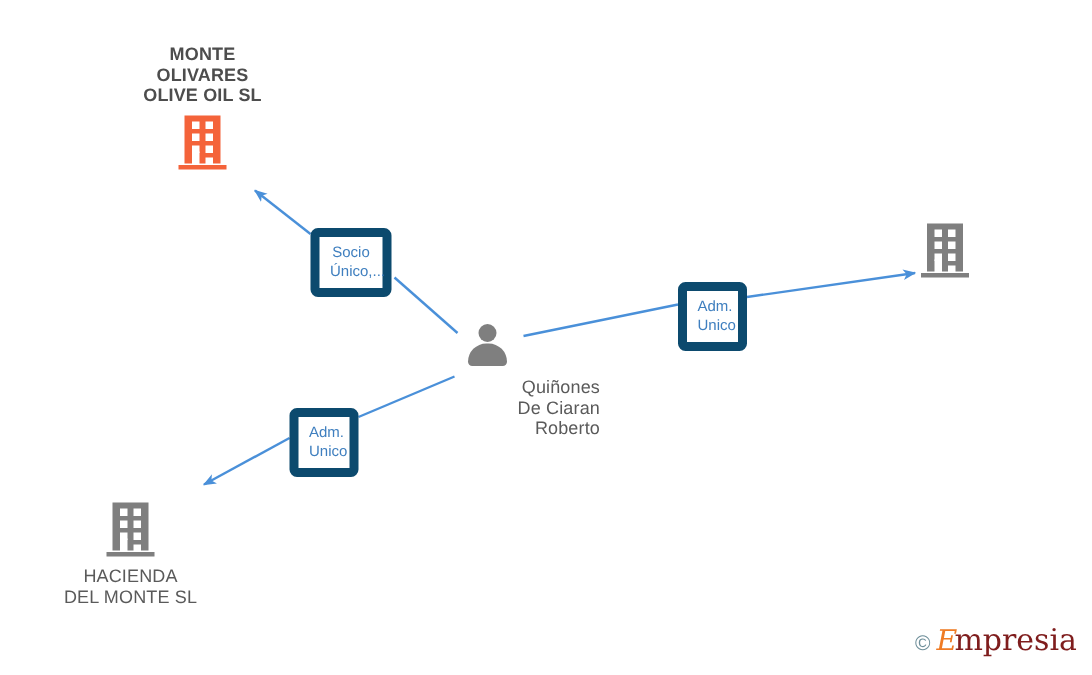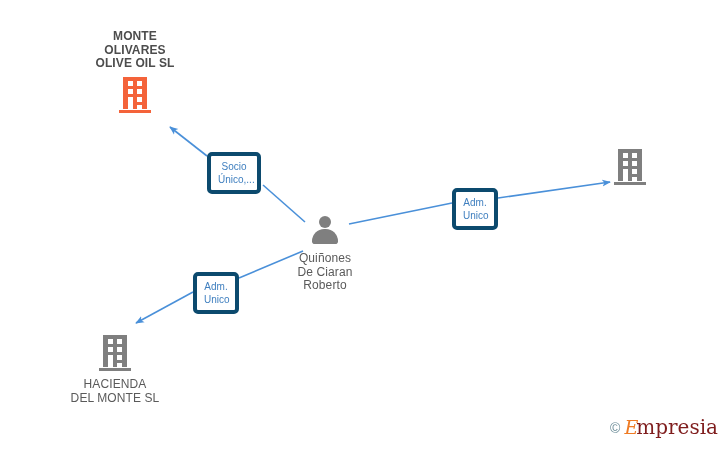--- a/index.html
+++ b/index.html
@@ -110,21 +110,21 @@
     transform: translateX(-50%);
     width: 26px;
     height: 15px;
     background: currentColor;
     border-radius: 13px 13px 3px 3px;
   }
 
   
   .rel-box {
     position: absolute;
-    border: 4px solid #0c4a6e;
+    border: 6px solid #0c4a6e;
     border-radius: 5px;
     background: #ffffff;
     color: #3f7fbf;
     font-size: 10px;
     line-height: 13px;
     text-align: center;
     padding: 4px 7px;
     white-space: pre-line;
     box-sizing: border-box;
   }
@@ -213,21 +213,21 @@
         <div class="win" style="left:18px; top:12px;"></div>
         <div class="win" style="left:9px;  top:20px;"></div>
         <div class="win" style="left:18px; top:20px;"></div>
         <div class="win" style="left:18px; top:28px;"></div>
         <div class="door"></div>
         <div class="base"></div>
       </div>
     </div>
   </div>
 
-  <div class="node" style="left:40px; top:335px;">
+  <div class="node" style="left:12px; top:335px;">
     <div class="icon-wrap">
       <div class="bld" style="color:#7f7f7f;">
         <div class="body"></div>
         <div class="win" style="left:9px;  top:4px;"></div>
         <div class="win" style="left:18px; top:4px;"></div>
         <div class="win" style="left:9px;  top:12px;"></div>
         <div class="win" style="left:18px; top:12px;"></div>
         <div class="win" style="left:9px;  top:20px;"></div>
         <div class="win" style="left:18px; top:20px;"></div>
         <div class="win" style="left:18px; top:28px;"></div>
@@ -239,21 +239,21 @@
 DEL MONTE SL</div>
   </div>
 
   <div class="node" style="left:250px; top:216px;">
     <div class="icon-wrap">
       <div class="person">
         <div class="head"></div>
         <div class="torso"></div>
       </div>
     </div>
-    <div class="node-label" style="margin-top:8px;">Quiñones
+    <div class="node-label" style="margin-top:8px;text-align:right;">Quiñones
 De Ciaran
 Roberto</div>
   </div>
 
   <div class="rel-box" style="left:207px; top:152px; width:54px;">Socio
 Único,...</div>
 
   <div class="rel-box" style="left:452px; top:188px; width:46px;">Adm.
 Unico</div>
 

